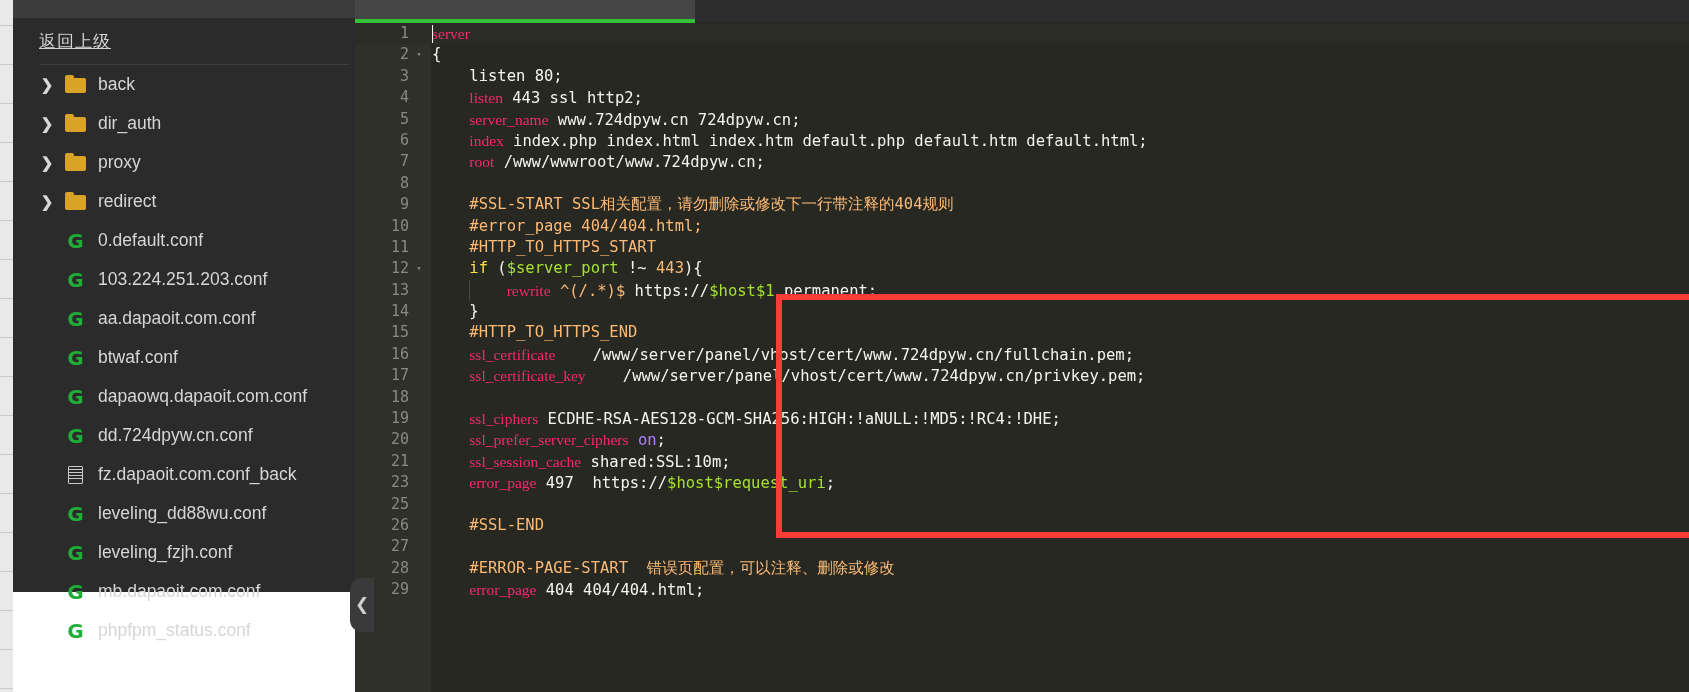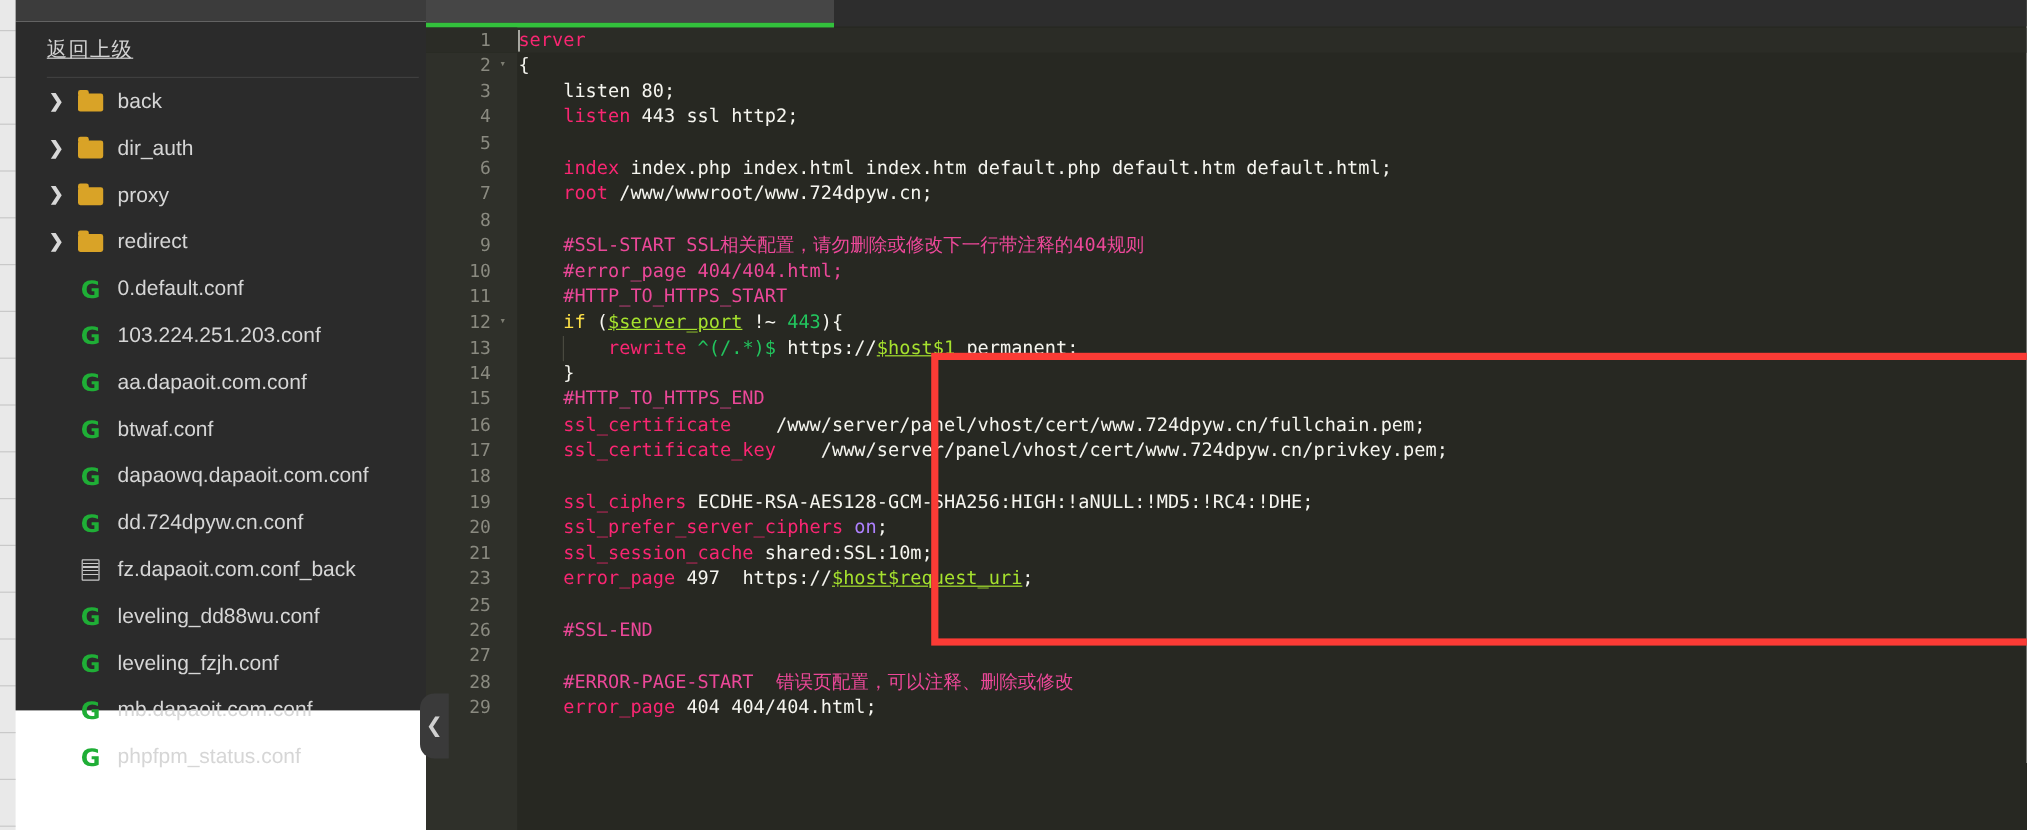--- a/index.html
+++ b/index.html
@@ -238,26 +238,26 @@
     font-size: 9px;
     line-height: 21.4px;
   }
   .ln-text {
     position: absolute;
     left: 77px;
     color: #f8f8f2;
   }
 
   
-  .t-key   { color: #f92672; }
+  .t-key   { color: #f92672; font-family: Liberation Serif, serif; }
   .t-txt   { color: #f5f5ef; }
-  .t-com   { color: #ec4899; }
+  .t-com   { color: #fdba74; }
   .t-kw    { color: #fde047; }
-  .t-var   { color: #a6e22e; text-decoration: underline; }
-  .t-num   { color: #22c55e; }
+  .t-var   { color: #a6e22e; }
+  .t-num   { color: #fdba74; }
   .t-const { color: #ae81ff; text-align: center; }
 
   .caret {
     position: absolute;
     left: 77px;
     top: 2px;
     width: 1px;
     height: 18px;
     background: #f8f8f0;
   }
@@ -447,21 +447,21 @@
 
     <div class="code-area">
       <div class="gutter">
         <div class="gutter-active"></div>
       </div>
       <div class="lines" id="code-lines">
           <div class="ln ln-active"><span class="ln-num">1</span><span class="ln-text"><span class="t-key">server</span></span><span class="caret"></span></div>
           <div class="ln"><span class="ln-num">2</span><span class="fold">▾</span><span class="ln-text"><span class="t-txt">{</span></span></div>
           <div class="ln"><span class="ln-num">3</span><span class="ln-text"><span class="t-txt">    listen 80;</span></span></div>
           <div class="ln"><span class="ln-num">4</span><span class="ln-text"><span class="t-txt">    </span><span class="t-key">listen</span><span class="t-txt"> 443 ssl http2;</span></span></div>
-          <div class="ln"><span class="ln-num">5</span></div>
+          <div class="ln"><span class="ln-num">5</span><span class="ln-text"><span class="t-txt">    </span><span class="t-key">server_name</span><span class="t-txt"> www.724dpyw.cn 724dpyw.cn;</span></span></div>
           <div class="ln"><span class="ln-num">6</span><span class="ln-text"><span class="t-txt">    </span><span class="t-key">index</span><span class="t-txt"> index.php index.html index.htm default.php default.htm default.html;</span></span></div>
           <div class="ln"><span class="ln-num">7</span><span class="ln-text"><span class="t-txt">    </span><span class="t-key">root</span><span class="t-txt"> /www/wwwroot/www.724dpyw.cn;</span></span></div>
           <div class="ln"><span class="ln-num">8</span><span class="ln-text"></span></div>
           <div class="ln"><span class="ln-num">9</span><span class="ln-text"><span class="t-com">    #SSL-START SSL相关配置，请勿删除或修改下一行带注释的404规则</span></span></div>
           <div class="ln"><span class="ln-num">10</span><span class="ln-text"><span class="t-com">    #error_page 404/404.html;</span></span></div>
           <div class="ln"><span class="ln-num">11</span><span class="ln-text"><span class="t-com">    #HTTP_TO_HTTPS_START</span></span></div>
           <div class="ln"><span class="ln-num">12</span><span class="fold">▾</span><span class="ln-text"><span class="t-txt">    </span><span class="t-kw">if</span><span class="t-txt"> (</span><span class="t-var">$server_port</span><span class="t-txt"> !~ </span><span class="t-num">443</span><span class="t-txt">){</span></span></div>
           <div class="ln"><span class="ln-num">13</span><span class="indent-guide" style="left: 114.28px;"></span><span class="ln-text"><span class="t-txt">        </span><span class="t-key">rewrite</span><span class="t-txt"> </span><span class="t-num">^(/.*)$</span><span class="t-txt"> https://</span><span class="t-var">$host$1</span><span class="t-txt"> permanent;</span></span></div>
           <div class="ln"><span class="ln-num">14</span><span class="ln-text"><span class="t-txt">    }</span></span></div>
           <div class="ln"><span class="ln-num">15</span><span class="ln-text"><span class="t-com">    #HTTP_TO_HTTPS_END</span></span></div>

